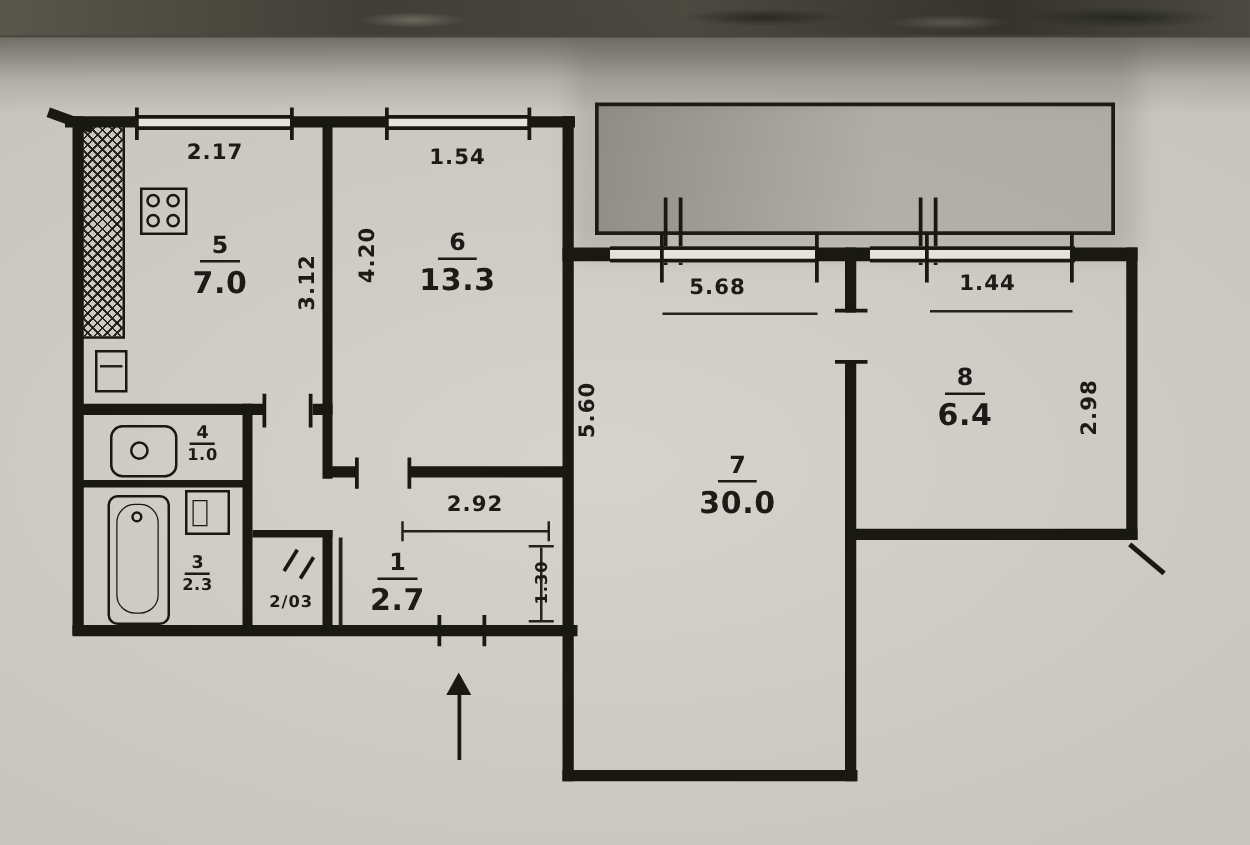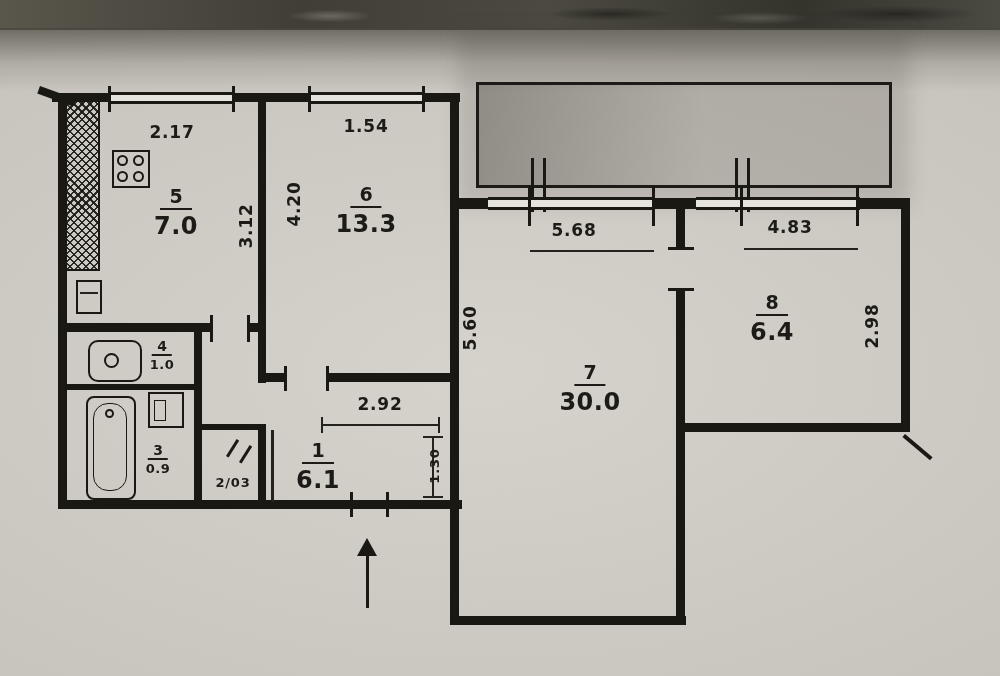--- a/index.html
+++ b/index.html
@@ -163,32 +163,32 @@
   <div class="room-label" style="left:772px;top:292px">
     <div class="num">8</div>
     <div class="area">6.4</div>
   </div>
   <div class="room-label small" style="left:162px;top:338px">
     <div class="num">4</div>
     <div class="area">1.0</div>
   </div>
   <div class="room-label small" style="left:158px;top:442px">
     <div class="num">3</div>
-    <div class="area">0.9</div>
+    <div class="area">2.3</div>
   </div>
   <div class="room-label" style="left:318px;top:440px">
     <div class="num">1</div>
-    <div class="area">6.1</div>
+    <div class="area">2.7</div>
   </div>
   <div class="lbl sm" style="left:233px;top:482px">2/03</div>
 
-  <div class="lbl" style="left:172px;top:132px">2.17</div>
+  <div class="lbl" style="left:172px;top:122px">2.17</div>
   <div class="lbl" style="left:366px;top:126px">1.54</div>
   <div class="lbl rot" style="left:246px;top:226px">3.12</div>
   <div class="lbl rot" style="left:294px;top:204px">4.20</div>
   <div class="lbl" style="left:574px;top:230px">5.68</div>
-  <div class="lbl" style="left:790px;top:227px">4.83</div>
+  <div class="lbl" style="left:790px;top:227px">1.44</div>
   <div class="lbl rot" style="left:470px;top:328px">5.60</div>
   <div class="lbl rot" style="left:872px;top:326px">2.98</div>
   <div class="lbl" style="left:380px;top:404px">2.92</div>
   <div class="lbl rot sm" style="left:434px;top:466px">1.30</div>
 
 </div>
 
 </body></html>

